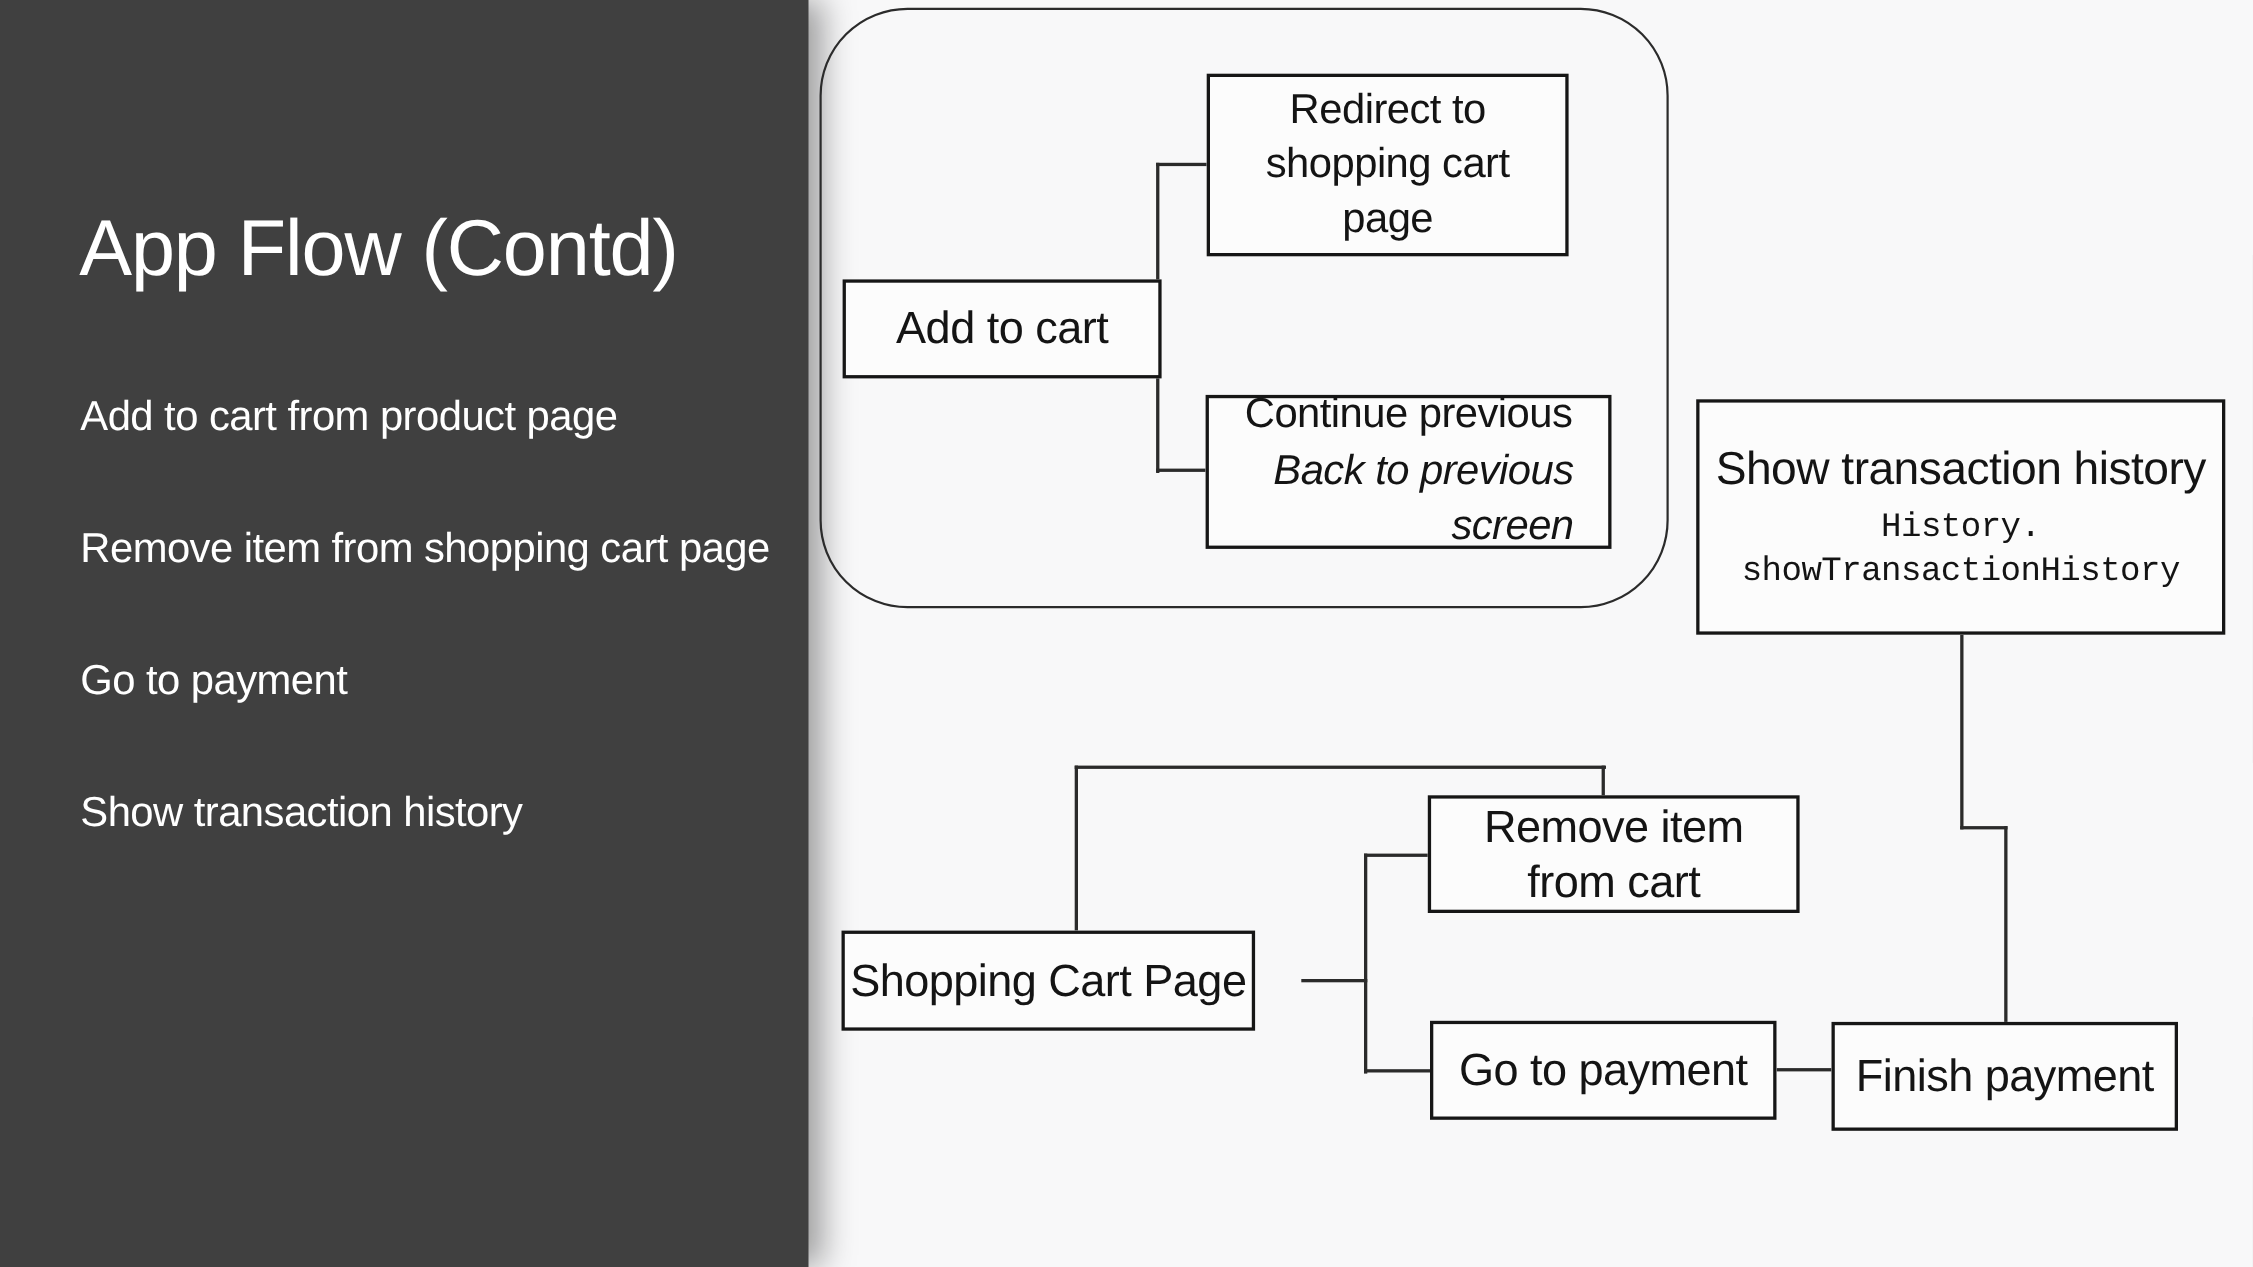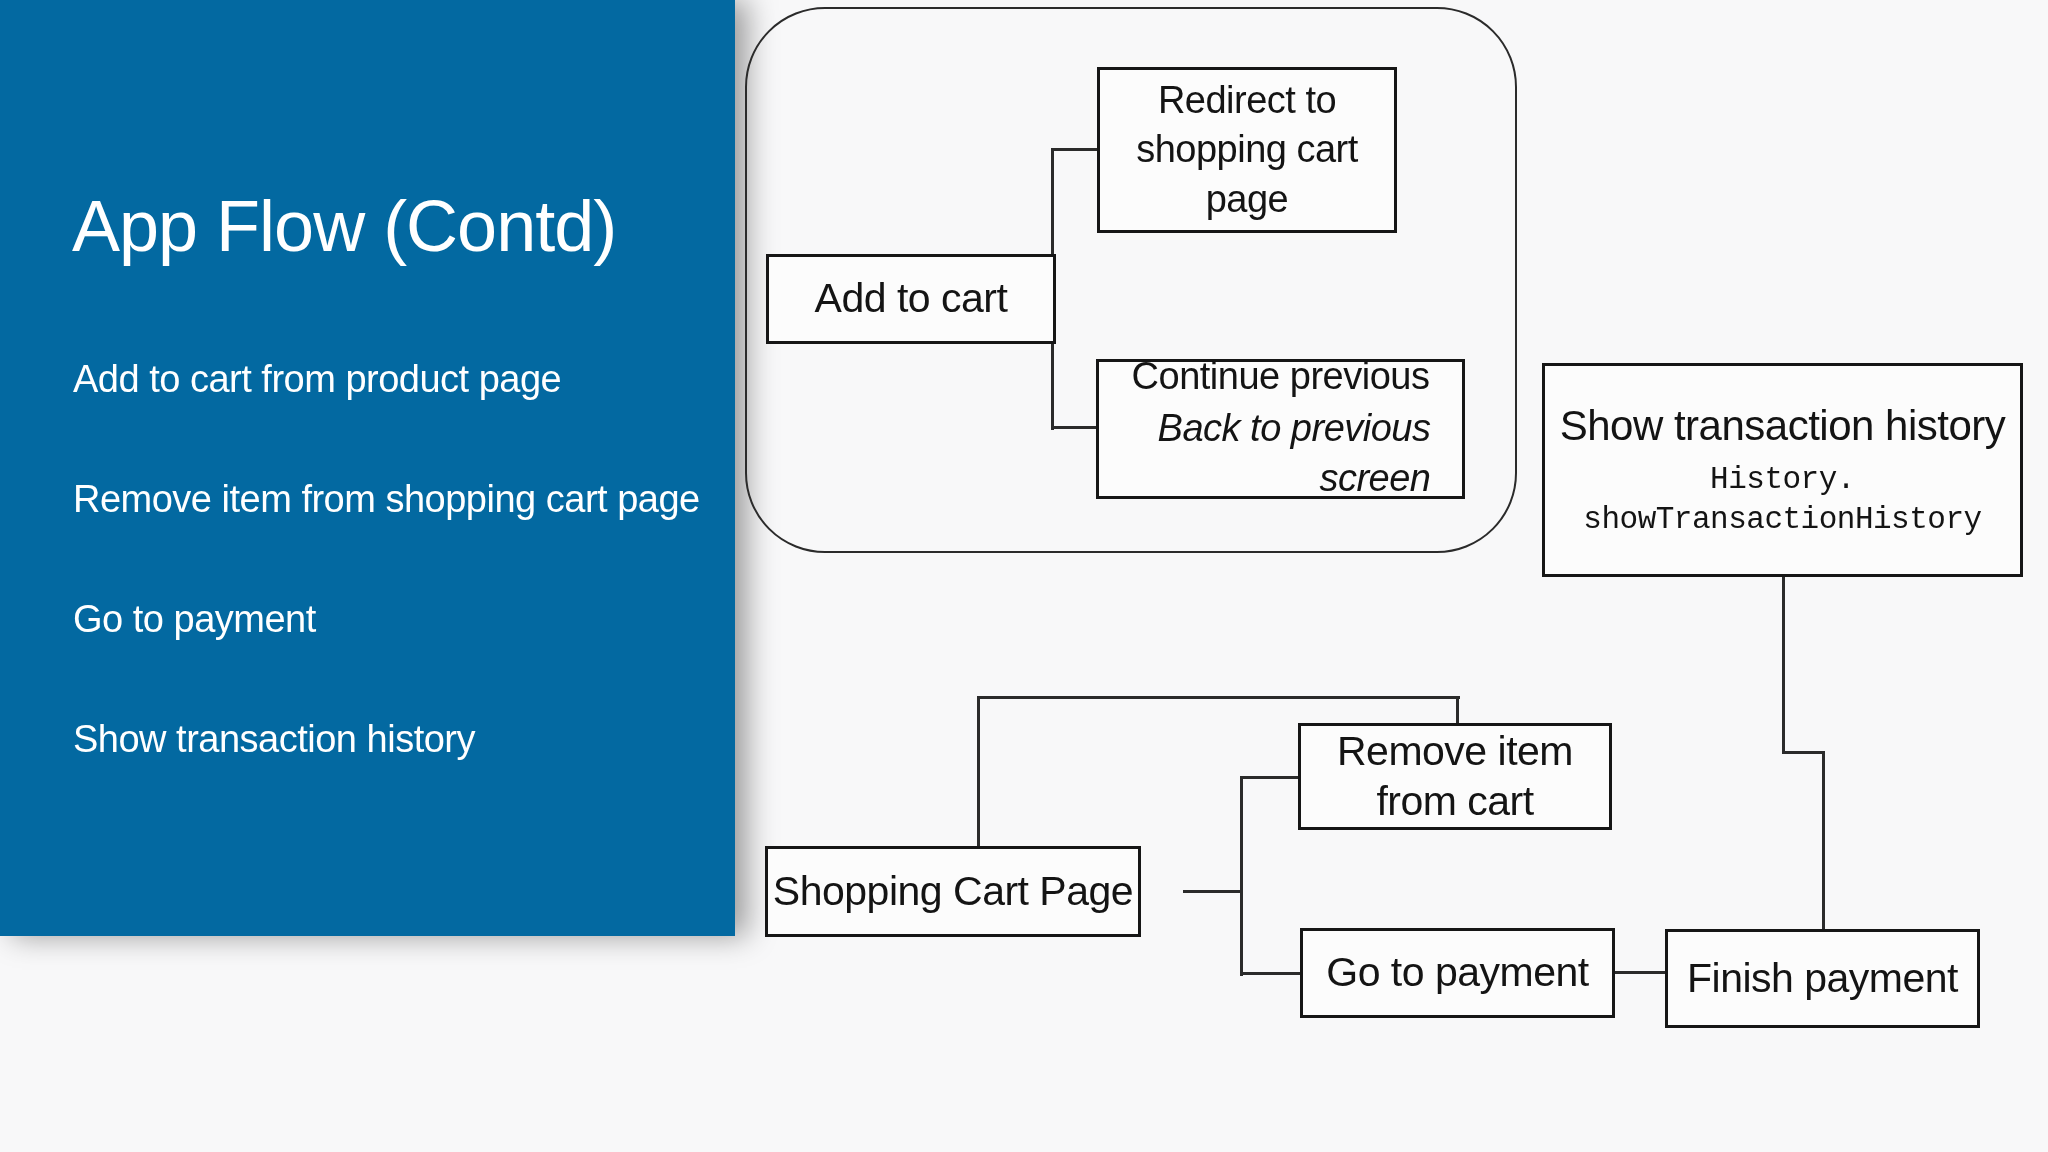--- a/index.html
+++ b/index.html
@@ -4,22 +4,22 @@
 <style>
   html,body{margin:0;padding:0;background:#e9e9e9;}
   #stage{
     position:relative;width:2048px;height:1152px;overflow:hidden;
     background:#f8f8f9;
     font-family:"Liberation Sans","DejaVu Sans",sans-serif;
     color:#141414;
   }
   
   #panel{
-    position:absolute;left:0;top:0;width:735px;height:936px;
-    background:#0369a1;
+    position:absolute;left:0;top:0;width:735px;height:1152px;
+    background:#404040;
     box-shadow:12px 0 28px rgba(0,0,0,.38);
   }
   #title{
     position:absolute;left:72px;top:186px;width:640px;
     font-size:72px;letter-spacing:-1px;line-height:1.12;color:#ffffff;
     font-weight:400;white-space:nowrap;
   }
   #bullets{
     position:absolute;left:73px;top:360px;width:640px;
     display:flex;flex-direction:column;gap:80px;
@@ -39,32 +39,32 @@
   .node .lbl.small{font-size:38px;line-height:1.3;}
   .conn{position:absolute;background:#2b2b2b;}
   
   #group{
     position:absolute;left:745px;top:7px;width:772px;height:546px;
     box-sizing:border-box;border:2px solid #2b2b2b;border-radius:80px;
     background:transparent;
   }
   
   #n-add      {left:766px; top:254px; width:290px; height:90px;}
-  #n-redirect {left:1097px;top:67px;  width:300px; height:166px;}
+  #n-redirect {left:1097px;top:67px;  width:329px; height:166px;}
   #n-redirect .lbl{width:262px;}
   #n-continue {left:1096px;top:359px; width:369px; height:140px;}
   #n-continue .sub{font-style:italic;display:block;margin:3px auto;width:300px;text-align:right;}
   #n-history  {left:1542px;top:363px; width:481px; height:214px;}
   #n-history .code{
     font-family:"Liberation Mono","DejaVu Sans Mono",monospace;
     font-size:31px;line-height:1.3;display:block;
   }
   #n-history .lbl-main{font-size:42px;display:block;margin-bottom:6px;}
   #n-cartpage {left:765px; top:846px; width:376px; height:91px;}
-  #n-remove   {left:1298px;top:723px; width:314px; height:107px;}
+  #n-remove   {left:1298px;top:723px; width:338px; height:107px;}
   #n-remove .lbl{width:280px;}
   #n-gopay    {left:1300px;top:928px; width:315px; height:90px;}
   #n-finish   {left:1665px;top:929px; width:315px; height:99px;}
 </style>
 </head>
 <body>
 
 <div id="stage">
 
   <div id="panel">

